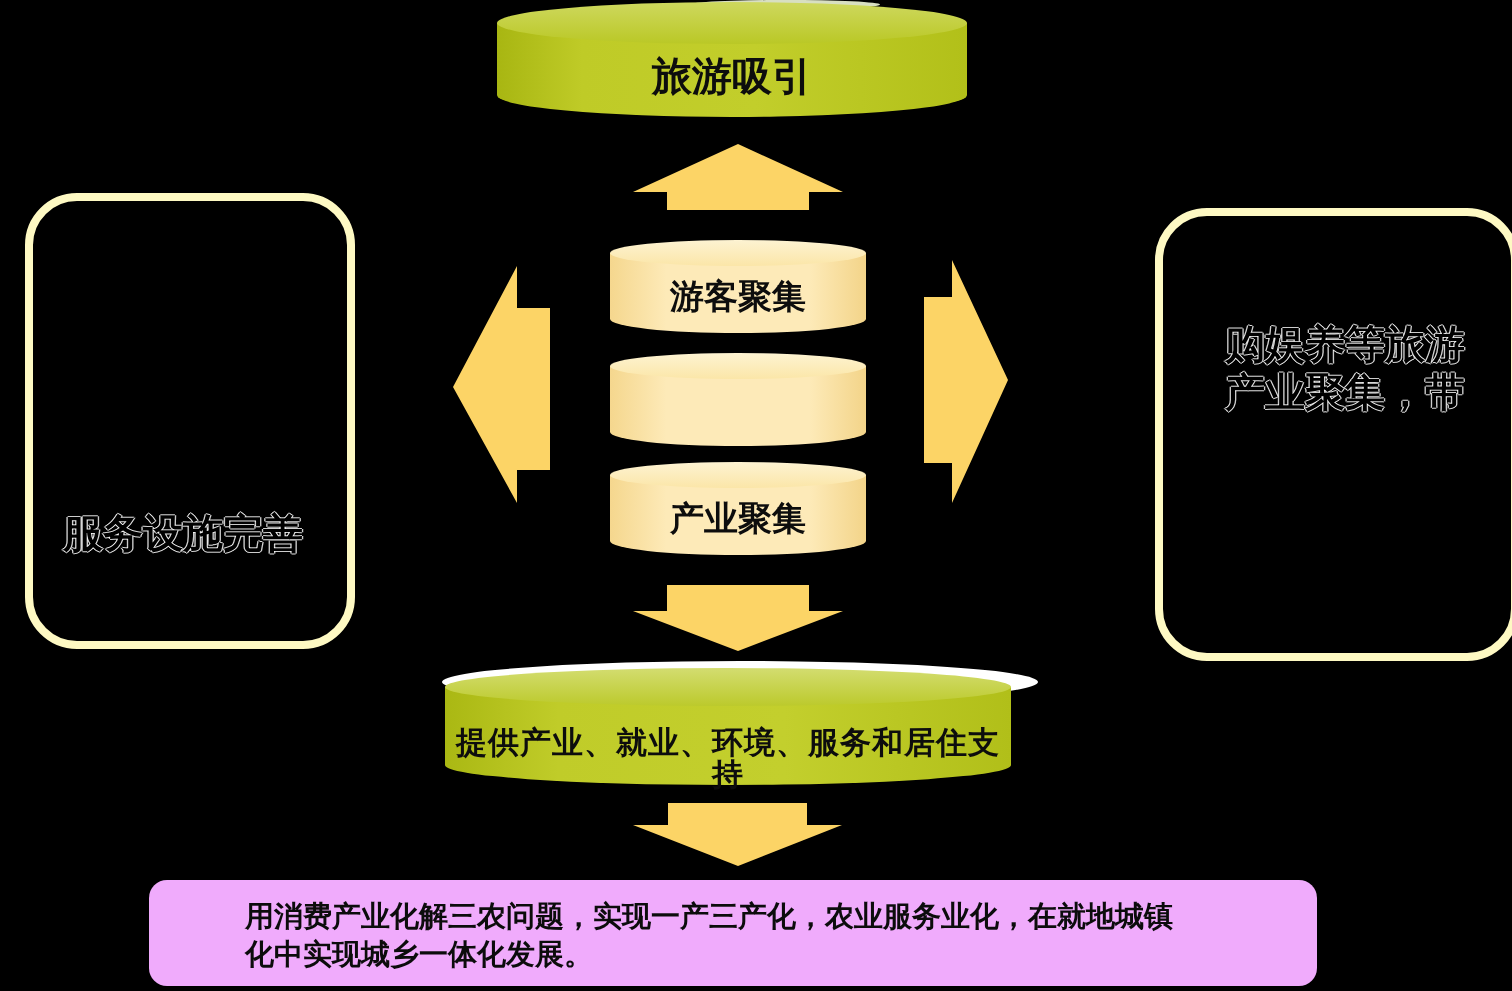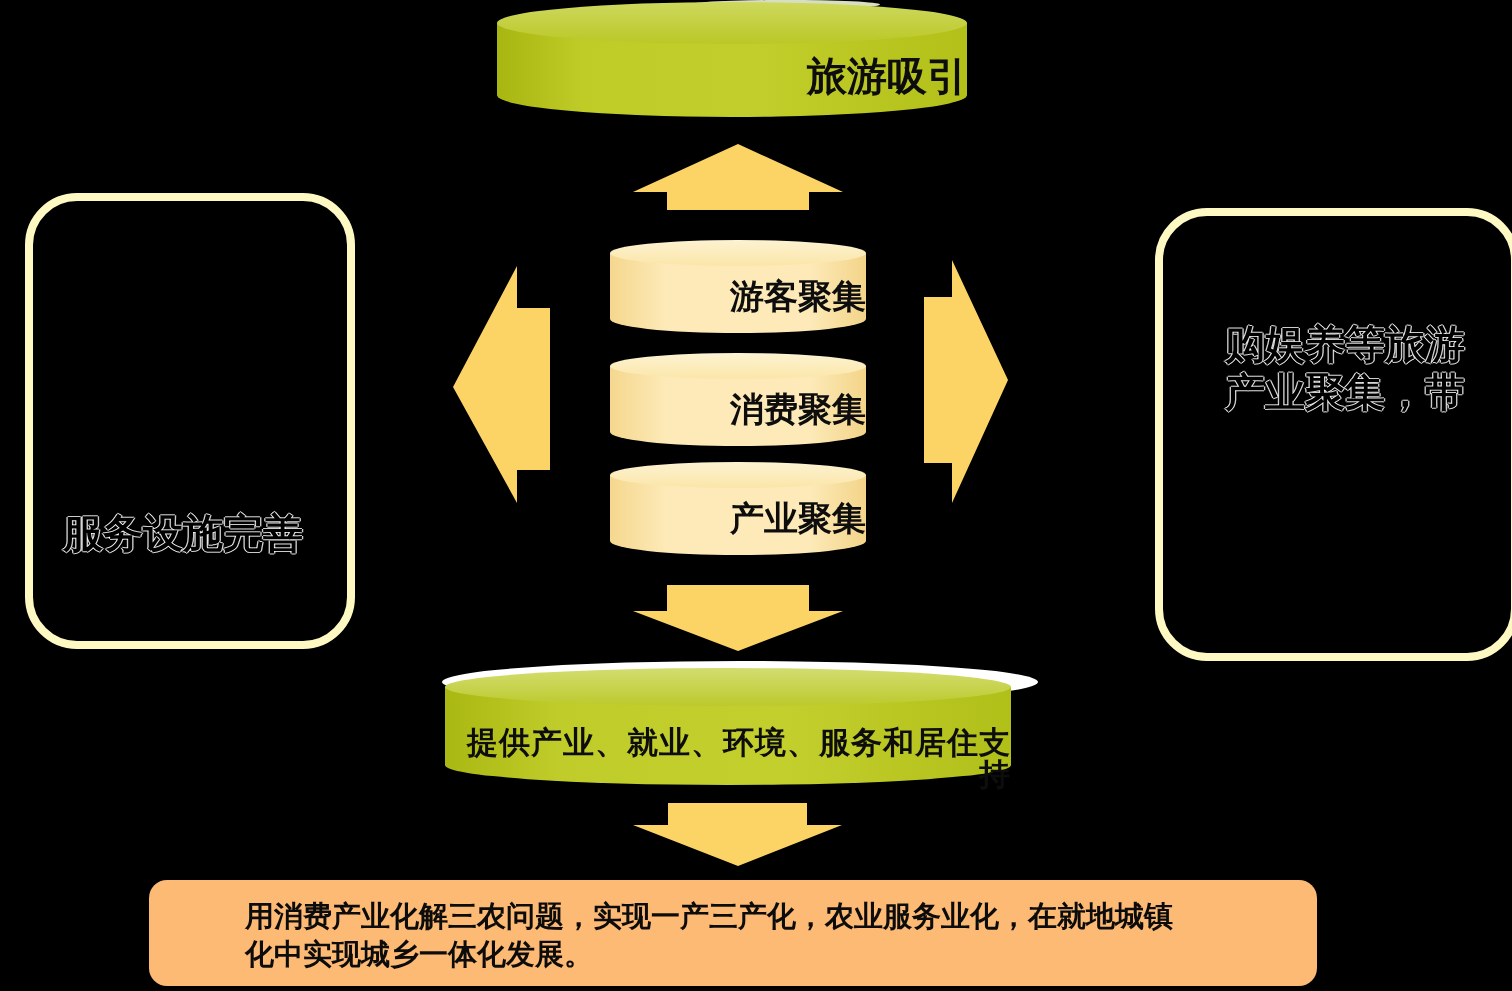--- a/index.html
+++ b/index.html
@@ -9,21 +9,21 @@
     position:relative;overflow:hidden;
     font-family:"DejaVu Sans",sans-serif;
     color:#111;
   }
   .abs{position:absolute;}
 
   
   .cyl{position:absolute;}
   .cyl .ellipse-top{position:absolute;left:0;right:0;top:0;border-radius:50%;z-index:2;}
   .cyl .side{position:absolute;left:0;right:0;bottom:0;z-index:1;}
-  .cyl .label{position:absolute;left:0;right:0;text-align:right;font-weight:bold;color:#0d0d0d;z-index:3;}
+  .cyl .label{position:absolute;left:0;right:0;text-align:center;font-weight:bold;color:#0d0d0d;z-index:3;}
 
   
   #top-cyl{left:497px;top:2px;width:470px;height:115px;z-index:1;}
   #top-cyl .ellipse-top{height:42px;background:linear-gradient(180deg,#ced85e,#bac826);}
   #top-cyl .side{top:21px;background:linear-gradient(90deg,#a8b612,#bfcb27 18%,#c2ce2b 55%,#b2c019);
                  border-radius:0 0 50% 50% / 0 0 22px 22px;}
   #top-cyl .label{top:54px;font-size:40px;line-height:40px;}
   #top-sliver{left:690px;top:0;width:190px;height:9px;background:#d8dfc1;border-radius:50%;z-index:0;}
 
   
@@ -55,21 +55,21 @@
                 1.2px 0 0 rgba(255,255,255,.8),-1.2px 0 0 rgba(255,255,255,.8);
   }
   #left-box .txt{position:absolute;left:30px;top:310px;font-size:40px;line-height:44px;white-space:nowrap;}
   #right-box .txt{position:absolute;left:62px;top:104px;font-size:40px;line-height:48px;white-space:nowrap;}
 
   
   .arrow{position:absolute;}
   .arrow svg{display:block;}
 
   
-  #bottom-box{left:149px;top:880px;width:1168px;height:106px;background:#fdba74;border-radius:18px;}
+  #bottom-box{left:149px;top:880px;width:1168px;height:106px;background:#f0abfc;border-radius:18px;}
   #bottom-box .txt{position:absolute;left:96px;top:17px;width:945px;
                    font-size:29px;line-height:38px;font-weight:700;color:#0c0c0c;}
 </style>
 </head>
 <body>
 
 <div class="abs" id="top-sliver"></div>
 
 <div class="cyl" id="top-cyl">
   <div class="side"></div>
@@ -84,21 +84,20 @@
 </div>
 
 <div class="cyl cream" id="cyl-visitors">
   <div class="side"></div>
   <div class="ellipse-top"></div>
   <div class="label">游客聚集</div>
 </div>
 <div class="cyl cream" id="cyl-consumption">
   <div class="side"></div>
   <div class="ellipse-top"></div>
-  <div class="label">消费聚集</div>
 </div>
 <div class="cyl cream" id="cyl-industry">
   <div class="side"></div>
   <div class="ellipse-top"></div>
   <div class="label">产业聚集</div>
 </div>
 
 <div class="arrow" style="left:453px;top:266px;">
   <svg width="97" height="237" viewBox="0 0 97 237">
     <polygon points="0,121 64,0 64,42 97,42 97,204 64,204 64,237" fill="#fcd466"></polygon>

